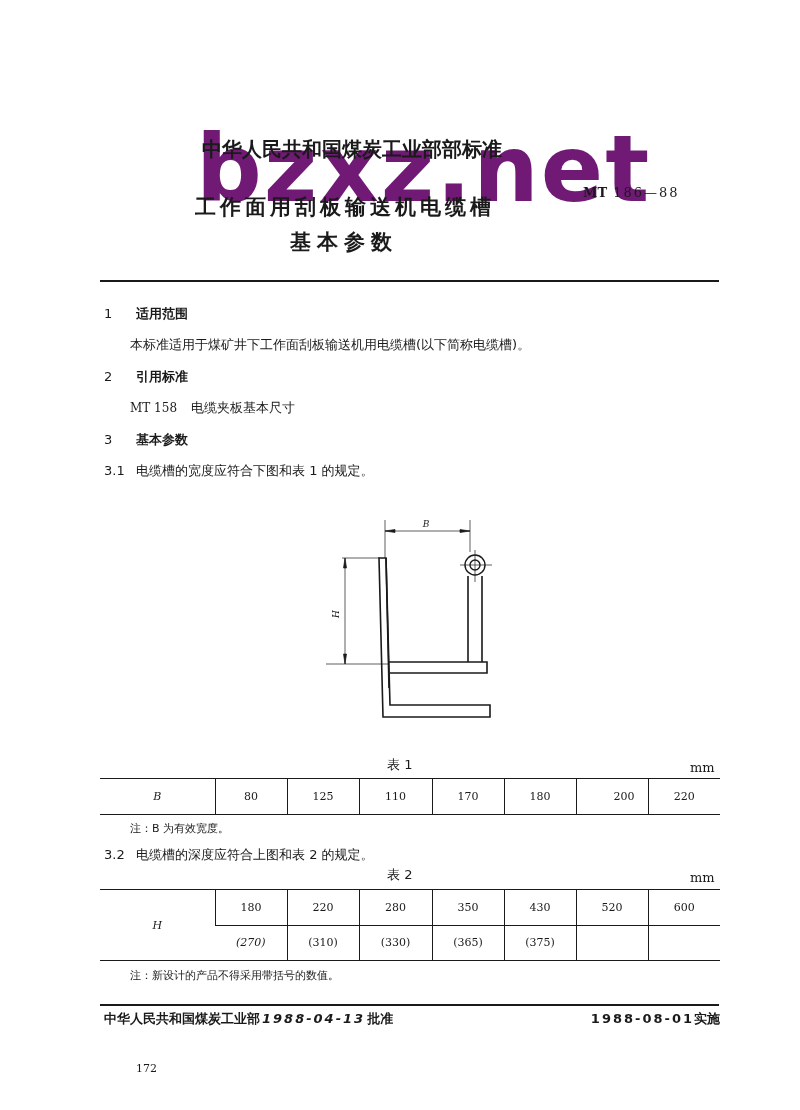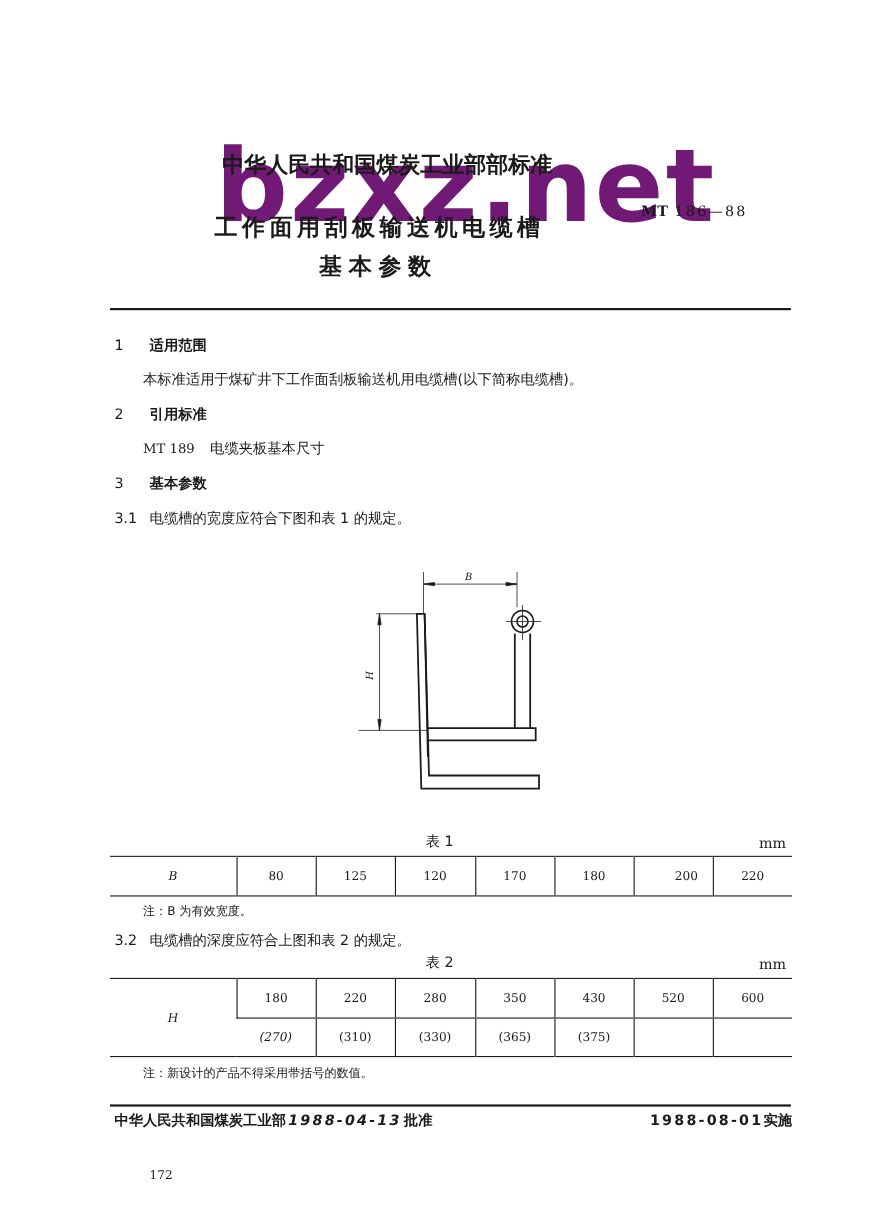--- a/index.html
+++ b/index.html
@@ -90,21 +90,21 @@
 
 <div class="abs sec-head" style="left:104px; top:305px;">
   <span class="num">1</span><span>适用范围</span>
 </div>
 <div class="abs body-text" style="left:130px; top:336px;">本标准适用于煤矿井下工作面刮板输送机用电缆槽(以下简称电缆槽)。</div>
 
 <div class="abs sec-head" style="left:104px; top:368px;">
   <span class="num">2</span><span>引用标准</span>
 </div>
 <div class="abs body-text" style="left:130px; top:399px;">
-  <span style="font-family:'DejaVu Serif','Liberation Serif',serif; font-size:12px; margin-right:14px;">MT 189</span><span>电缆夹板基本尺寸</span>
+  <span style="font-family:'DejaVu Serif','Liberation Serif',serif; font-size:12px; margin-right:14px;">MT 158</span><span>电缆夹板基本尺寸</span>
 </div>
 
 <div class="abs sec-head" style="left:104px; top:431px;">
   <span class="num">3</span><span>基本参数</span>
 </div>
 <div class="abs sub-head" style="left:104px; top:462px;">
   <span class="num">3.1</span><span>电缆槽的宽度应符合下图和表 1 的规定。</span>
 </div>
 
 <svg class="figure" width="200" height="220" viewBox="0 0 200 220">
@@ -146,21 +146,21 @@
 </svg>
 
 <div class="abs table-caption" style="left:387px; top:756px;">表 1</div>
 <div class="abs unit" style="left:690px; top:760px;">mm</div>
 <table class="spec" style="left:100px; top:778px; width:620px; height:37px;">
   <tbody>
       <tr>
     <td style="width:115px;">B</td>
     <td style="width:72px;">80</td>
     <td style="width:72px;">125</td>
-    <td style="width:73px;">120</td>
+    <td style="width:73px;">110</td>
     <td style="width:72px;">170</td>
     <td style="width:72px;">180</td>
     <td style="width:72px;padding-left:24px;">200</td>
     <td style="width:72px;">220</td>
   </tr>
 </tbody>
   </table>
 <div class="abs note" style="left:130px; top:821px;">注：B 为有效宽度。</div>
 
 <div class="abs sub-head" style="left:104px; top:846px;">

